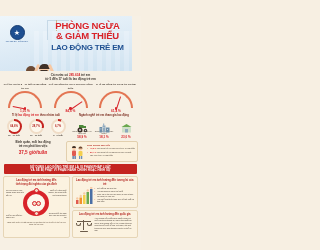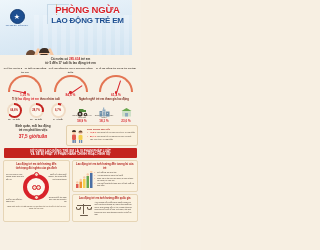--- a/index.html
+++ b/index.html
@@ -10,20 +10,21 @@
     overflow:hidden;
     position:relative;
   }
   .page { width:141px; height:250px; position:relative; background:#f7f0e4; }
 
   
   .header {
     position:relative; height:55px; width:132px;
     background:linear-gradient(170deg,#eef6fb 0%,#dceaf5 55%,#cfe2f0 100%);
     overflow:hidden;
+    margin-top:16px;
   }
   .hdr-bldg {
     position:absolute; bottom:0; left:30px; right:0; height:40px;
     background:
       linear-gradient(to top,rgba(255,255,255,.0),rgba(255,255,255,.5)),
       repeating-linear-gradient(90deg,#cfe3f1 0 4px,#e3eef8 4px 9px);
     opacity:.5;
   }
   .crane {
     position:absolute; top:4px; left:47px; width:22px; height:20px;
@@ -216,20 +217,21 @@
       <div class="kid" style="left:25px; bottom:-1px;">
         
         
         
         
       </div>
     </div>
 
     <div class="titles">
       <div class="t1">PHÒNG NGỪA</div>
+      <div class="t2">&amp; GIẢM THIỂU</div>
       <div class="t3">LAO ĐỘNG TRẺ EM</div>
     </div>
   </div>
 
   <div class="stats">
     <div class="lead">
       <span>Cả nước có </span><span class="num">285.634</span><span> trẻ em</span>
     </div>
     <div class="lead">từ 5 đến 17 tuổi là lao động trẻ em</div>
 

